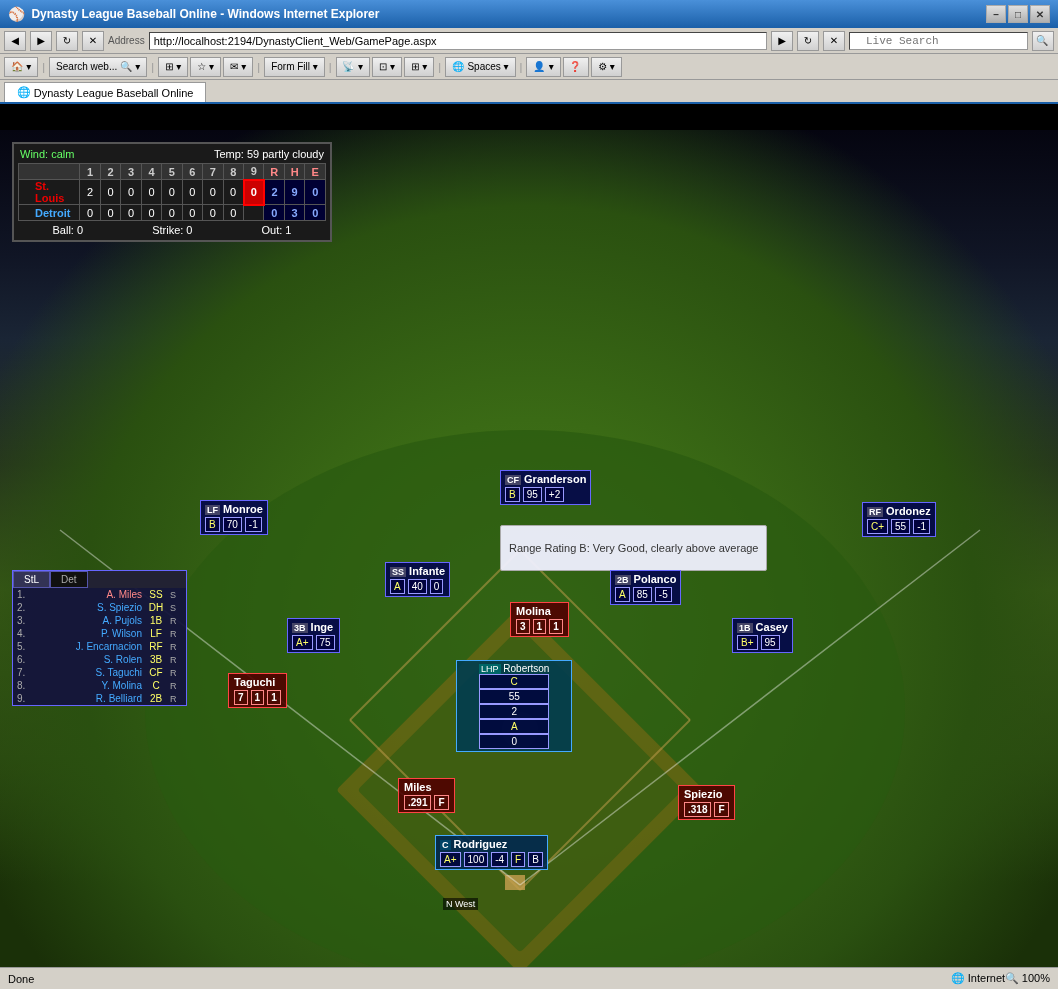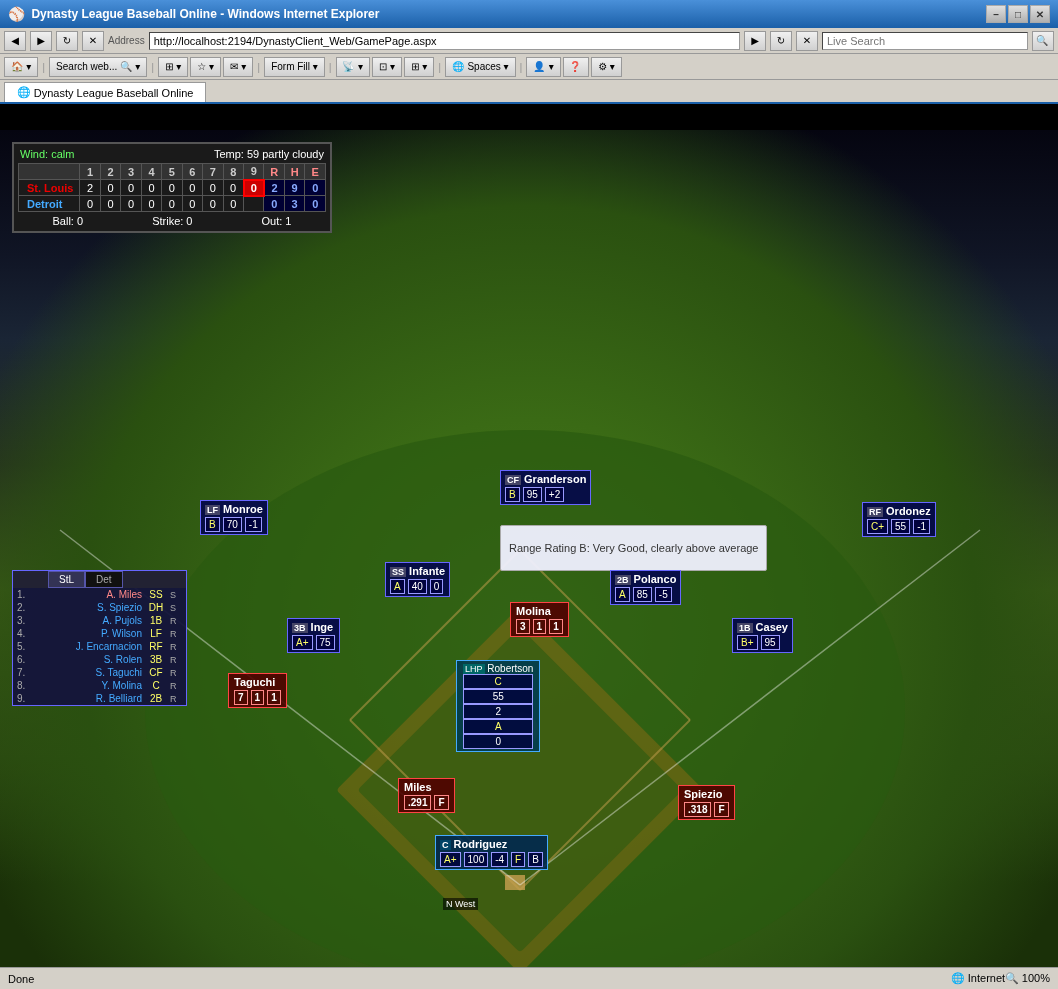--- a/index.html
+++ b/index.html
@@ -12,21 +12,21 @@
       height: 28px; display: flex; align-items: center; padding: 0 8px;
       color: white; font-size: 12px; font-weight: bold;
     }
     .title-bar .icon { margin-right: 6px; color: #ff6; font-size: 14px; }
     .title-bar .window-controls { margin-left: auto; display: flex; gap: 2px; }
     .window-btn { width: 20px; height: 18px; border: 1px solid #aaa; background: linear-gradient(to bottom, #e0e0e0, #b0b0b0); font-size: 10px; display: flex; align-items: center; justify-content: center; cursor: pointer; color: #333; }
 
     .address-bar { background: #d4d0c8; height: 26px; display: flex; align-items: center; padding: 0 4px; gap: 4px; border-bottom: 1px solid #999; }
     .nav-btn { width: 22px; height: 20px; background: linear-gradient(to bottom, #f0f0f0, #d0d0d0); border: 1px solid #999; font-size: 10px; display: flex; align-items: center; justify-content: center; cursor: pointer; }
     .address-input { flex: 1; height: 18px; border: 1px inset #999; background: white; font-size: 11px; padding: 0 4px; }
-    .search-box { width: 206px; height: 18px; border: 1px inset #999; background: white; font-size: 11px; padding: 0 4px; }
+    .search-box { width: 179px; height: 18px; border: 1px inset #999; background: white; font-size: 11px; padding: 0 16px; font-family: Liberation Mono, monospace; }
 
     .toolbar { background: #d4d0c8; height: 26px; display: flex; align-items: center; padding: 0 4px; gap: 2px; border-bottom: 1px solid #999; }
     .toolbar-btn { height: 20px; padding: 0 6px; background: linear-gradient(to bottom, #f0f0f0, #d0d0d0); border: 1px solid #999; font-size: 10px; cursor: pointer; display: flex; align-items: center; gap: 2px; }
 
     .tab-bar { background: #d4d0c8; height: 24px; display: flex; align-items: flex-end; padding: 0 4px; border-bottom: 2px solid #1a5fa8; }
     .tab { height: 20px; padding: 0 12px; background: white; border: 1px solid #999; border-bottom: none; font-size: 11px; display: flex; align-items: center; cursor: pointer; }
 
     .statusbar { position: absolute; bottom: 0; left: 0; right: 0; height: 22px; background: #d4d0c8; border-top: 1px solid #999; display: flex; align-items: center; padding: 0 8px; font-size: 11px; }
     .statusbar-right { margin-left: auto; display: flex; align-items: center; }
 
@@ -55,21 +55,21 @@
       padding: 4px;
       min-width: 320px;
     }
     .scoreboard-header {
       display: flex; justify-content: space-between;
       color: white; font-size: 11px; margin-bottom: 3px; padding: 0 2px;
     }
     .score-table { border-collapse: collapse; font-size: 11px; width: 100%; }
     .score-table th { background: #333; color: #ccc; text-align: center; width: 20px; height: 16px; border: 1px solid #555; }
     .score-table td { text-align: center; width: 20px; height: 16px; border: 1px solid #555; color: white; }
-    .score-table td.team-name { text-align: left; padding-left: 8px; width: 60px; font-weight: bold; }
+    .score-table td.team-name { text-align: left; padding-left: 16px; width: 60px; font-weight: bold; }
     .score-table tr.stl td.team-name { color: #e00; }
     .score-table tr.det td.team-name { color: #4af; }
     .score-table td.active-inning { background: #c00; color: white; font-weight: bold; border: 2px solid #f00; }
     .score-table td.rhe { background: #003; color: #8af; font-weight: bold; }
     .scoreboard-footer { color: white; font-size: 11px; display: flex; justify-content: space-around; margin-top: 3px; }
 
     
     .player-card {
       position: absolute;
       background: rgba(0,0,80,0.85);
@@ -100,21 +100,21 @@
     .bat-stat { border: 1px solid #f88; padding: 1px 3px; }
 
     
     .lineup-panel {
       position: absolute;
       top: 440px; left: 12px;
       background: rgba(20,20,60,0.95);
       border: 1px solid #66f;
       min-width: 175px;
     }
-    .lineup-tabs { display: flex; background: #223; padding-left: 35px; }
+    .lineup-tabs { display: flex; background: #223; }
     .lineup-tab { padding: 2px 10px; font-size: 10px; cursor: pointer; border: 1px solid #55a; }
     .lineup-tab.active { background: #335; color: white; }
     .lineup-tab.inactive { background: #111; color: #aaa; }
     .lineup-row { display: flex; align-items: center; padding: 1px 4px; font-size: 10px; color: white; gap: 2px; }
     .lineup-num { width: 16px; color: #aaa; }
     .lineup-name { flex: 1; color: #4af; text-align: right; }
     .lineup-name.red { color: #f88; }
     .lineup-pos { width: 24px; color: #ff6; text-align: center; }
     .lineup-bat { width: 12px; color: #aaa; font-size: 9px; }
 
@@ -136,21 +136,21 @@
       color: white;
       font-size: 9px;
       padding: 1px 3px;
     }
 
     
     .pitcher-card {
       position: absolute;
       background: rgba(0,60,80,0.9);
       border: 1px solid #4af;
-      padding: 2px 6px;
+      padding: 2px 22px;
       color: white;
       font-size: 10px;
       cursor: pointer;
     }
   </style>
 </head>
 <body>
 
 <div class="title-bar">
   <span class="icon">⚾</span>

